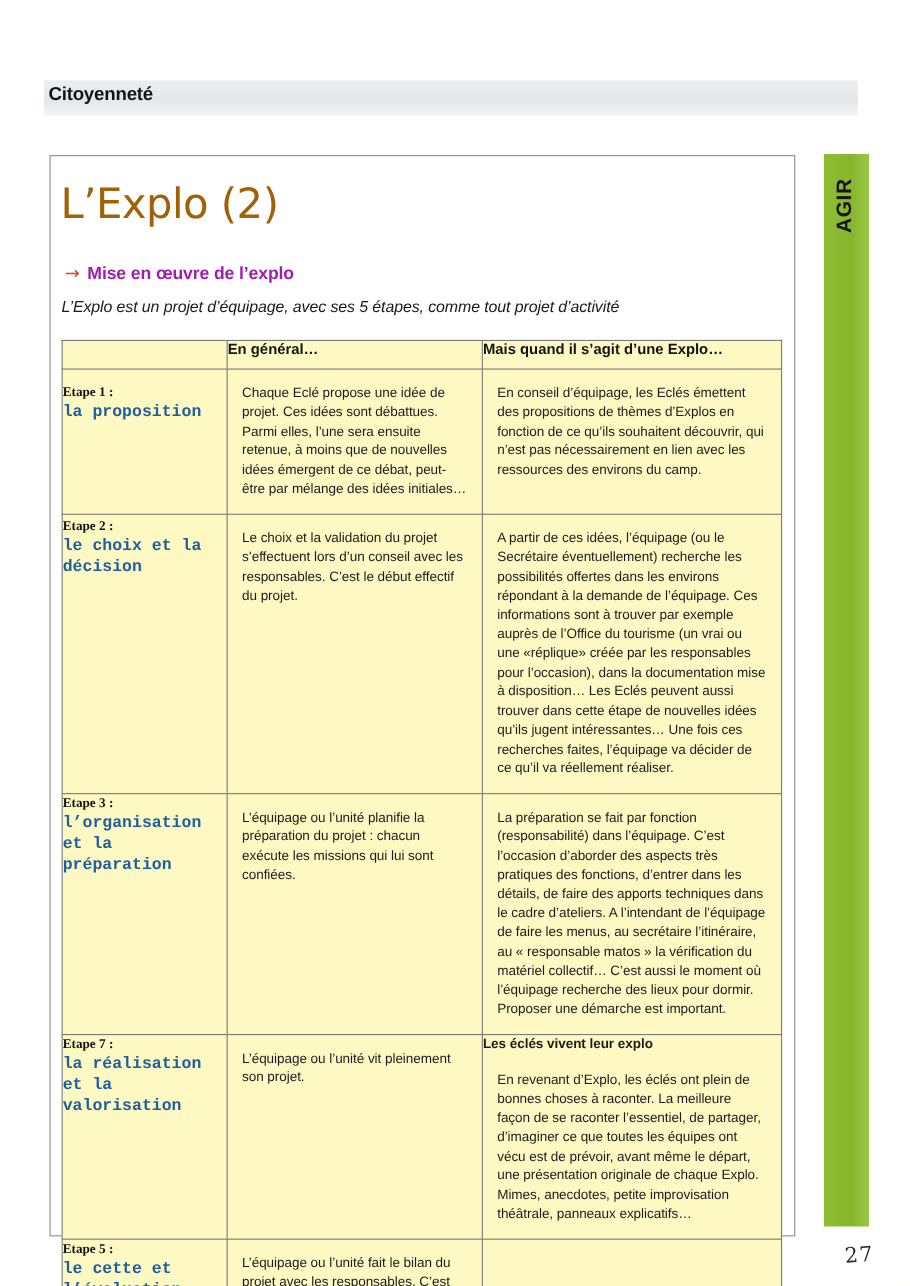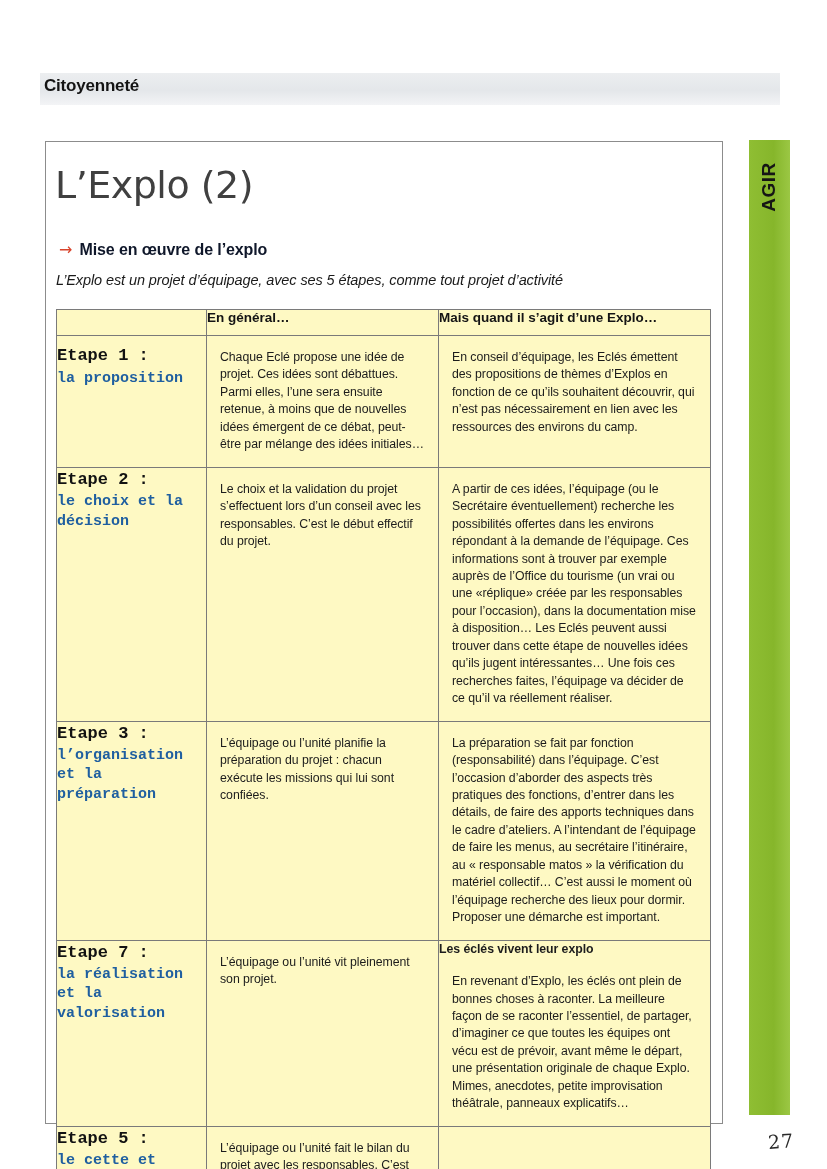--- a/index.html
+++ b/index.html
@@ -71,21 +71,21 @@
     box-sizing: border-box;
   }
 
   
   .page-title {
     position: absolute;
     left: 55px;
     top: 163px;
     font-size: 38px;
     font-weight: normal;
-    color: #404040;
+    color: #a16207;
     letter-spacing: -0.5px;
     font-family: "DejaVu Sans", sans-serif;
   }
 
   
   .section-heading {
     position: absolute;
     left: 59px;
     top: 241px;
     display: flex;
@@ -94,21 +94,21 @@
   }
   .arrow-icon {
     color: #d8442c;
     font-size: 16px;
     line-height: 1;
     font-family: "DejaVu Sans", sans-serif;
   }
   .section-heading-text {
     font-size: 16px;
     font-weight: bold;
-    color: #0f172a;
+    color: #a21caf;
     letter-spacing: -0.1px;
   }
 
   
   .intro-line {
     position: absolute;
     left: 56px;
     top: 272px;
     font-size: 14.5px;
     font-style: italic;
@@ -146,22 +146,22 @@
     color: #141414;
     text-align: left;
     vertical-align: middle;
   }
   .hdr-blank { }
 
   .step-cell {
     padding: 8px 0 8px 10px;
   }
   .step-num {
-    font-family: Liberation Mono, monospace;
-    font-size: 17px;
+    font-family: Liberation Serif, serif;
+    font-size: 12px;
     font-weight: bold;
     color: #121212;
     line-height: 1.45;
     white-space: nowrap;
   }
   .step-name {
     font-family: Liberation Mono, monospace;
     font-size: 15px;
     font-weight: bold;
     color: #1f5fa0;

